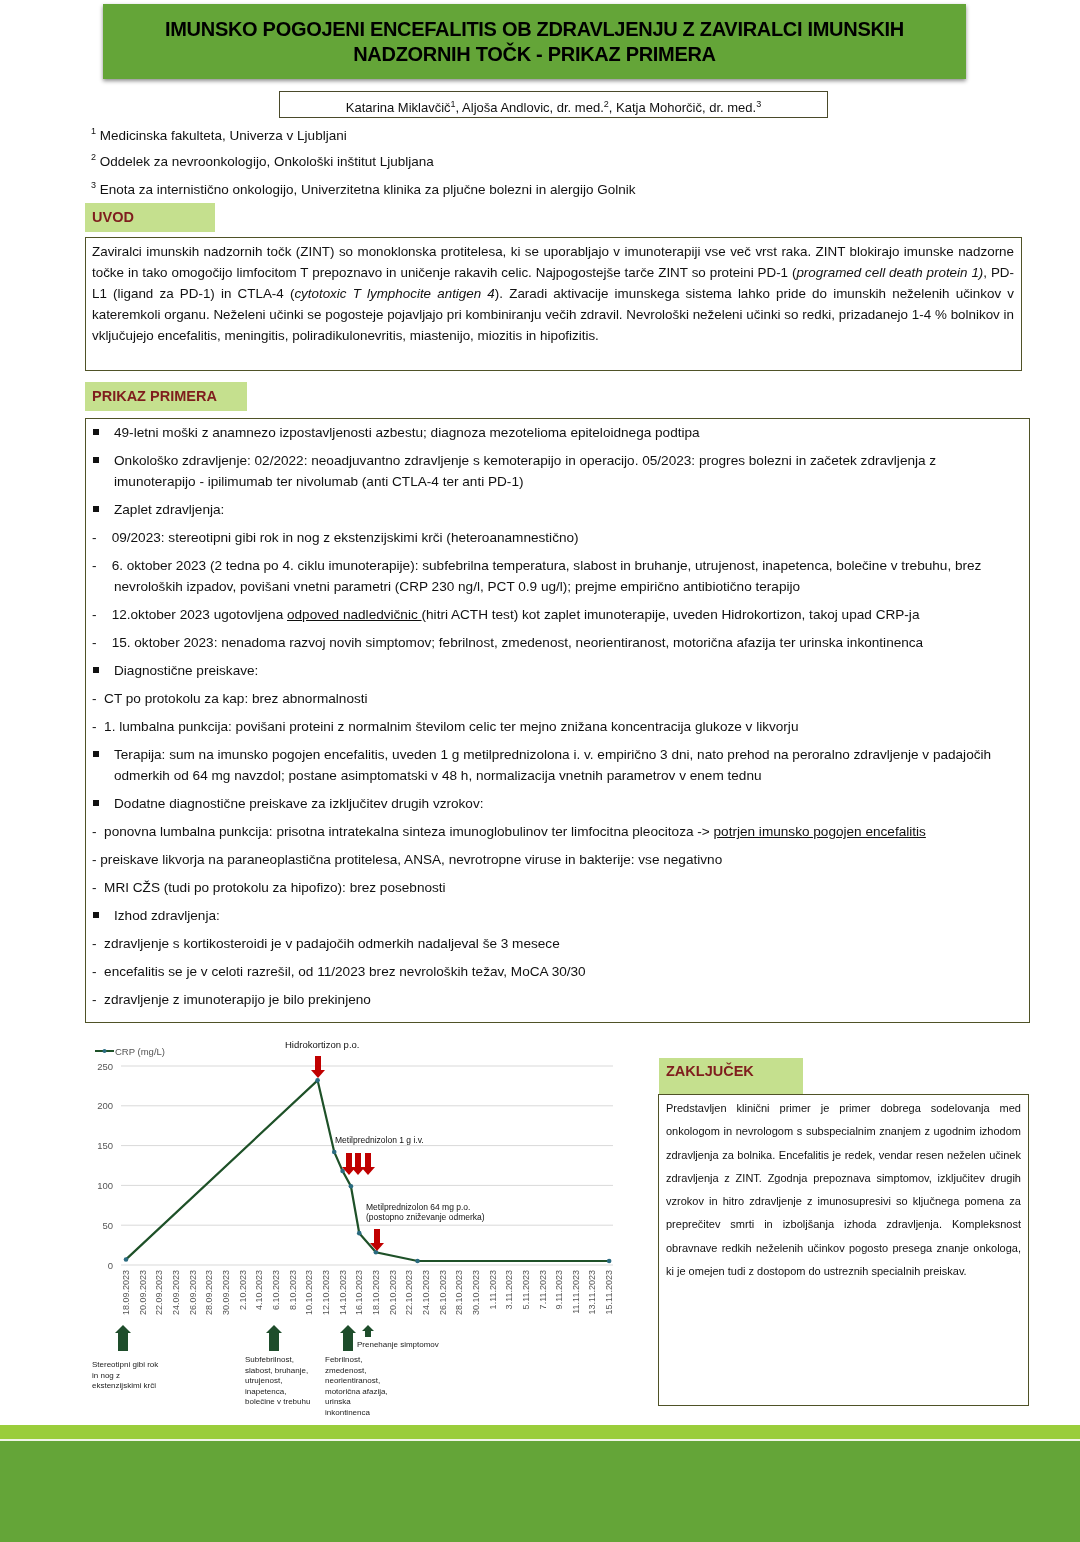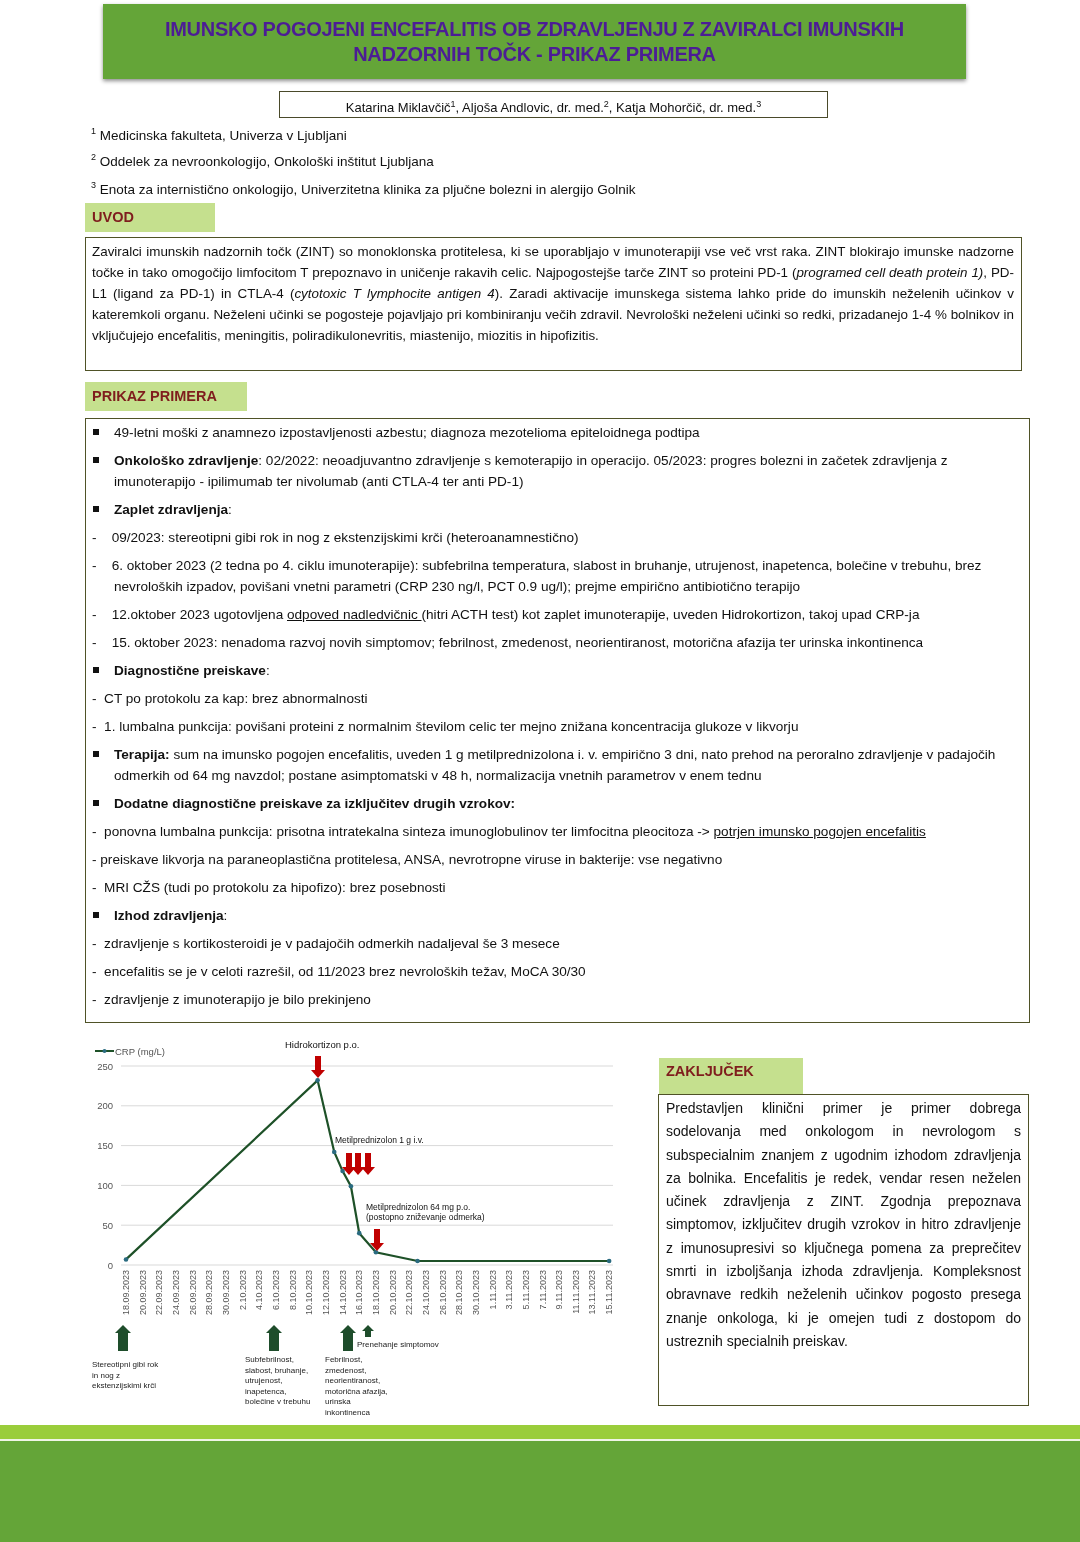--- a/index.html
+++ b/index.html
@@ -2,21 +2,21 @@
 <html><head>
 <meta charset="utf-8">
 <style>
   * { box-sizing: border-box; margin: 0; padding: 0; }
   html, body { width: 1080px; height: 1542px; background: #ffffff; overflow: hidden; }
   body { position: relative; font-family: "Liberation Sans", sans-serif; color: #111; }
 
   .title-banner {
     position: absolute; left: 103px; top: 4px; width: 863px; height: 75px;
     background: #64a538; box-shadow: 0 2px 4px rgba(0,0,0,0.45);
-    color: #4c1d95; font-family: "Liberation Sans", sans-serif; font-weight: bold;
+    color: #000000; font-family: "Liberation Sans", sans-serif; font-weight: bold;
     font-size: 20px; line-height: 25px; text-align: center; padding-top: 13px;
     letter-spacing: -0.3px;
   }
   .authors {
     position: absolute; left: 279px; top: 91px; width: 549px; height: 27px;
     border: 1px solid #4a4a2a; font-size: 13px; text-align: center; line-height: 25px;
   }
   .authors sup { font-size: 9px; }
   .affil { position: absolute; left: 91px; font-size: 13.5px; line-height: 18px; }
   .affil sup { font-size: 9px; }
@@ -32,27 +32,27 @@
     font-size: 13.4px; line-height: 21px; text-align: justify; padding: 3px 7px 0 6px;
   }
   .case-list { padding: 3px 8px 0 6px; font-size: 13.6px; }
   .case-item { position: relative; line-height: 21px; margin-bottom: 7px; }
   .case-item.bullet { padding-left: 22px; }
   .case-item.bullet::before {
     content: ""; position: absolute; left: 1px; top: 7px; width: 6px; height: 6px; background: #111;
   }
   .case-item.dash { padding-left: 0; }
   .case-item .u { text-decoration: underline; }
-  .case-item b { font-weight: bold; }
+  .case-item b { font-weight: normal; }
 
   .chart { position: absolute; left: 85px; top: 1035px; width: 545px; height: 385px; }
   .chart svg text { font-family: "Liberation Sans", sans-serif; }
 
   .zak-text {
-    font-size: 14px; line-height: 23.3px; text-align: justify; padding: 2px 7px 0 7px;
+    font-size: 11px; line-height: 23.3px; text-align: justify; padding: 2px 7px 0 7px;
   }
 
   .footer-light { position: absolute; left: 0; top: 1425px; width: 1080px; height: 14px; background: #9acd3b; }
   .footer-line { position: absolute; left: 0; top: 1439px; width: 1080px; height: 2px; background: #f0f5e6; }
   .footer-dark { position: absolute; left: 0; top: 1441px; width: 1080px; height: 101px; background: #64a538; }
 </style>
 </head>
 <body>
 
 <div class="title-banner">

